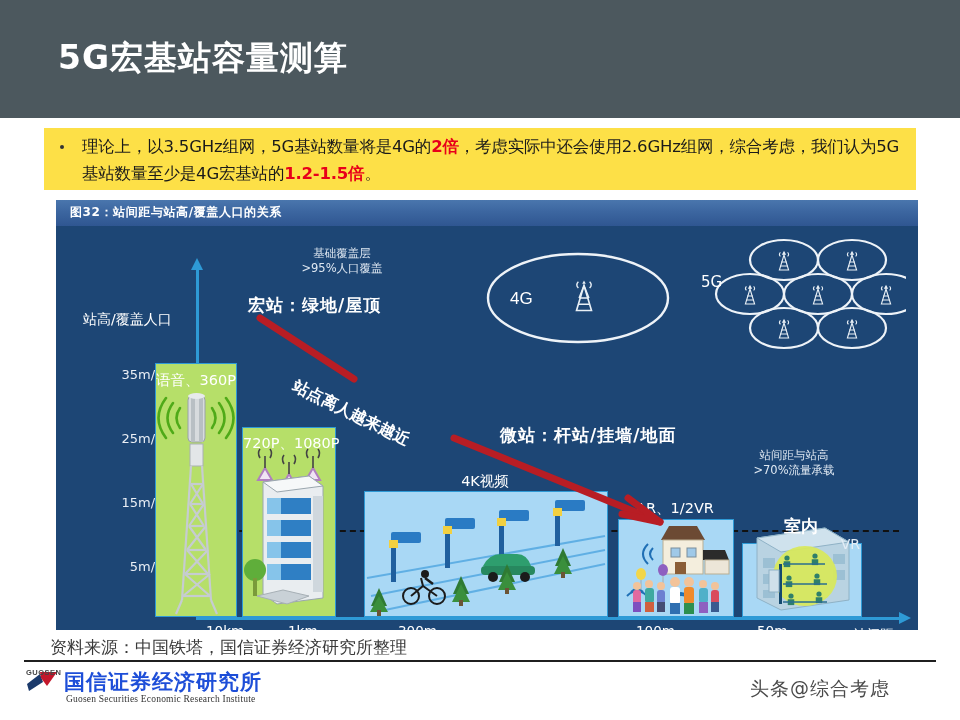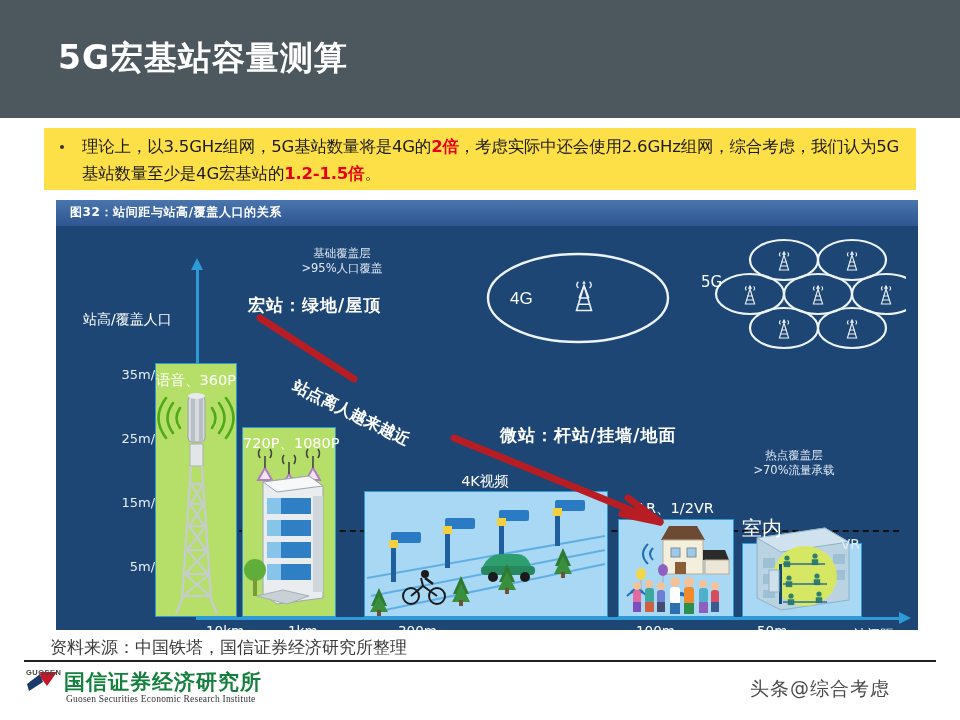--- a/index.html
+++ b/index.html
@@ -122,22 +122,22 @@
     position:absolute;color:#ffffff;font-size:17px;font-weight:bold;
     white-space:nowrap;letter-spacing:1px;
     font-family:"DejaVu Sans","Liberation Sans",sans-serif;
   }
   .diag-text{
     position:absolute;color:#ffffff;font-size:16px;font-weight:bold;
     white-space:nowrap;transform:rotate(26deg);transform-origin:left top;
     font-family:"DejaVu Sans","Liberation Sans",sans-serif;
   }
   .indoor-label{
-    position:absolute;color:#ffffff;font-weight:normal;font-size:20px;
-    white-space:nowrap;text-align:left;
+    position:absolute;color:#ffffff;font-weight:bold;font-size:17px;
+    white-space:nowrap;text-align:center;
     font-family:"DejaVu Sans","Liberation Sans",sans-serif;
   }
   .indoor-sub{
     position:absolute;color:#e3edf6;font-size:14px;white-space:nowrap;
     text-align:right;
     font-family:"DejaVu Sans","Liberation Sans",sans-serif;
   }
   .cell-label{
     position:absolute;color:#ffffff;font-size:15px;white-space:nowrap;
     font-family:"DejaVu Sans","Liberation Sans",sans-serif;
@@ -147,21 +147,21 @@
     position:absolute;left:50px;top:636px;font-size:17px;color:#3a3a3a;
     white-space:nowrap;
     font-family:"DejaVu Sans","Liberation Sans",sans-serif;
   }
   .foot-rule{
     position:absolute;left:24px;top:660px;width:912px;height:2px;
     background:#1f1f1f;
   }
   .logo-cn{
     position:absolute;left:64px;top:668px;font-size:21px;font-weight:bold;
-    color:#15803d;letter-spacing:1px;white-space:nowrap;
+    color:#1d4ed8;letter-spacing:1px;white-space:nowrap;
     font-family:"DejaVu Sans","Liberation Sans",sans-serif;
   }
   .logo-en{
     position:absolute;left:66px;top:694px;font-size:9.5px;color:#333;
     white-space:nowrap;letter-spacing:0.2px;
     font-family:"Liberation Serif","DejaVu Serif",serif;
   }
   .logo-mark-text{
     position:absolute;left:26px;top:668px;font-size:7.5px;color:#444;
     font-weight:bold;letter-spacing:0.5px;
@@ -472,21 +472,21 @@
 
     <div class="layer-note" style="left:196px;top:20px;width:180px;">
       <div>基础覆盖层</div>
       <div>&gt;95%人口覆盖</div>
     </div>
     <div class="site-type" style="left:192px;top:68px;">宏站：绿地/屋顶</div>
 
     <div class="site-type" style="left:422px;top:198px;margin-left:22px;">微站：杆站/挂墙/地面</div>
 
     <div class="layer-note" style="left:648px;top:222px;width:180px;">
-      <div>热点覆盖层</div>
+      <div>站间距与站高</div>
       <div>&gt;70%流量承载</div>
     </div>
 
     <div class="diag-text" style="left:242px;top:150px;">站点离人越来越近</div>
     <svg width="862" height="404" viewBox="0 0 862 404" style="position:absolute;left:0;top:0;pointer-events:none;">
       <path d="M204 92 L298 153" stroke="#b81d24" stroke-width="7" stroke-linecap="round"></path>
       <path d="M398 212 L604 296" stroke="#b81d24" stroke-width="7" stroke-linecap="round"></path>
       <path d="M604 296 L572 272 M604 296 L566 288" stroke="#b81d24" stroke-width="7" stroke-linecap="round"></path>
     </svg>
 

